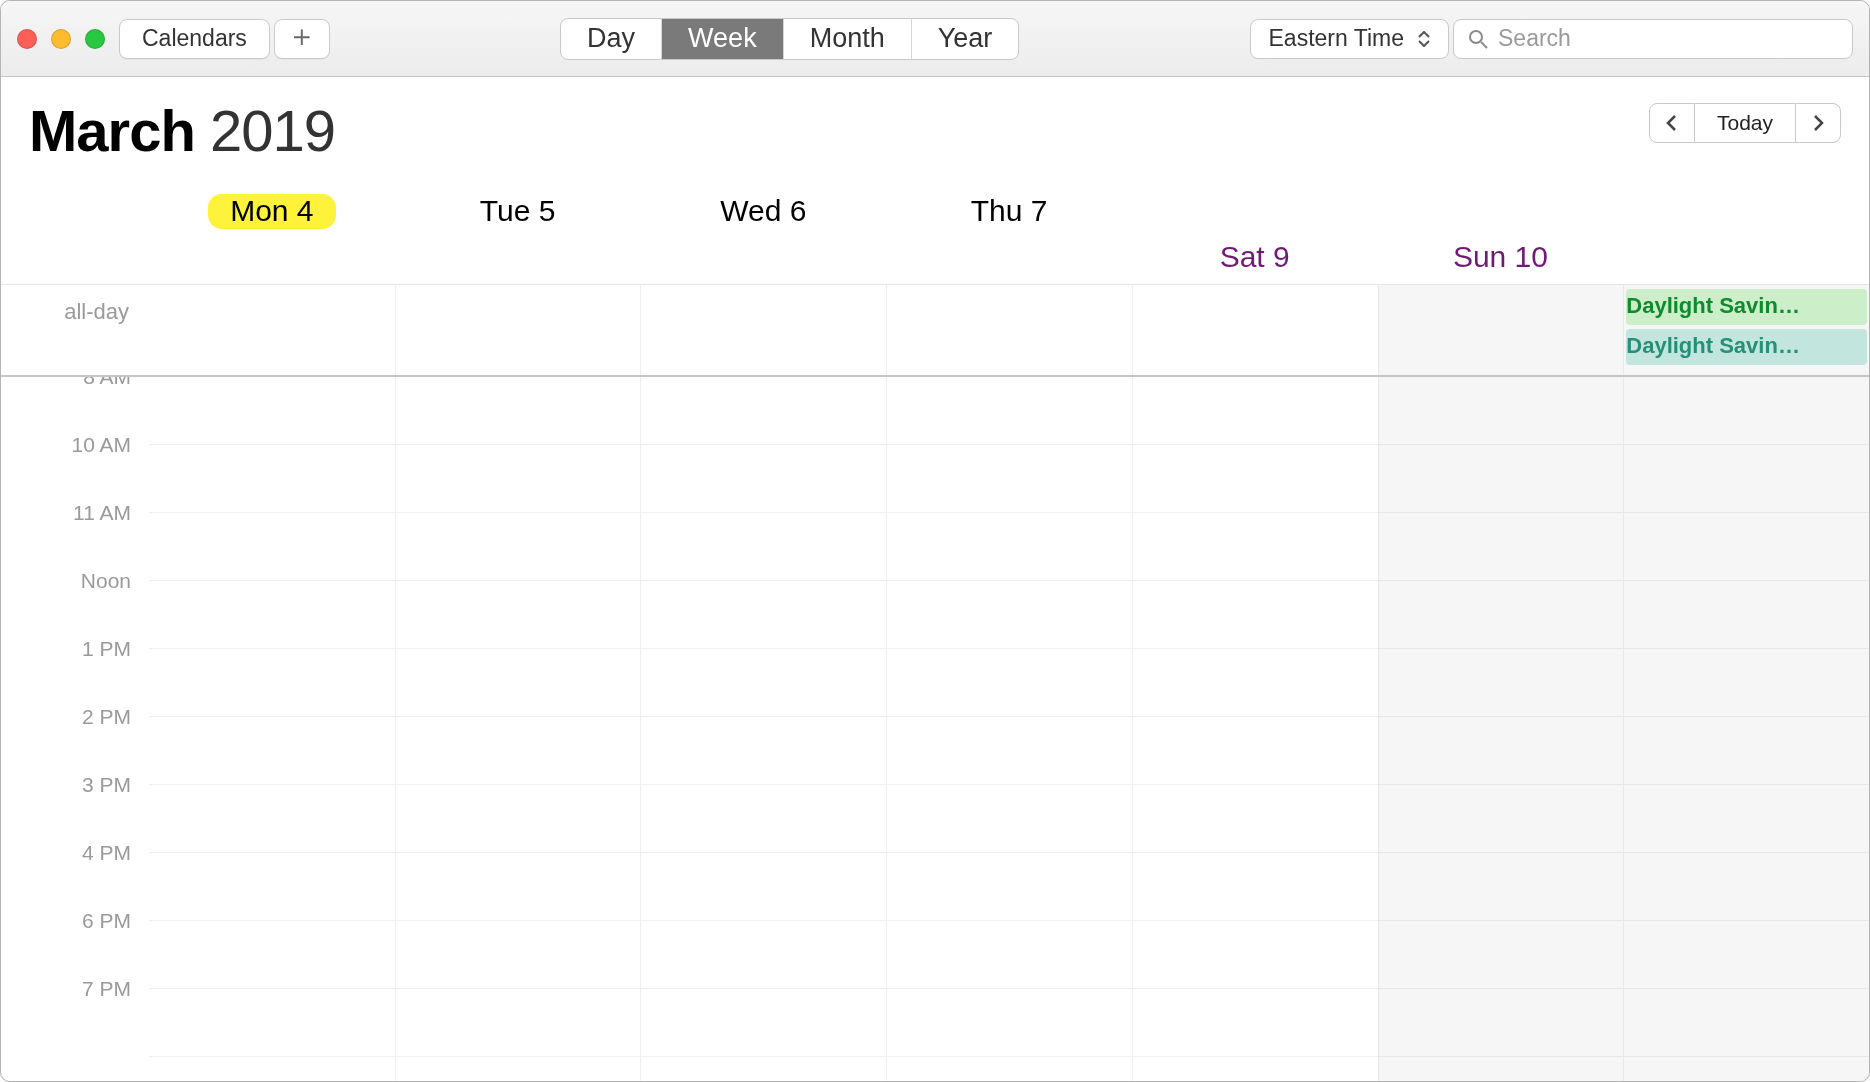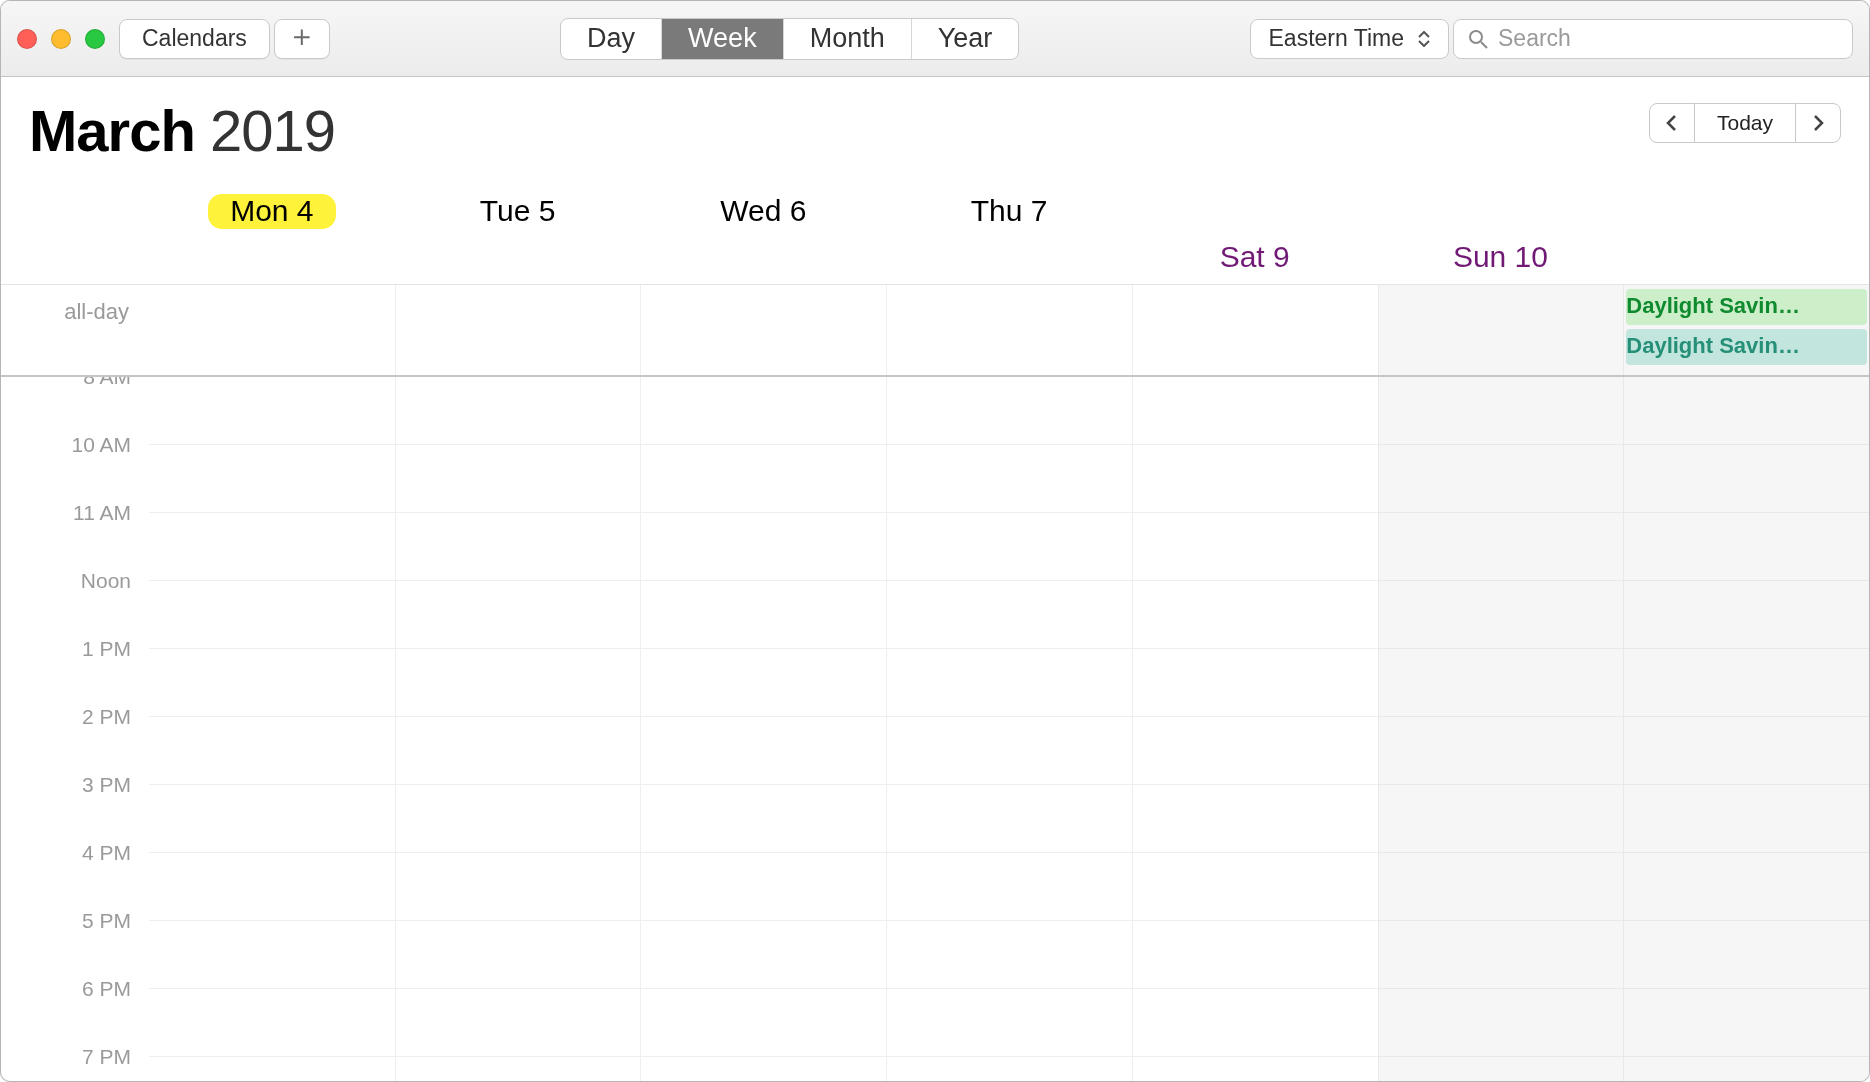--- a/index.html
+++ b/index.html
@@ -383,21 +383,20 @@
     <div class="timegrid-inner">
       <div class="time-col">
         <div class="time-label">8 AM</div>
         <div class="time-label">10 AM</div>
         <div class="time-label">11 AM</div>
         <div class="time-label">Noon</div>
         <div class="time-label">1 PM</div>
         <div class="time-label">2 PM</div>
         <div class="time-label">3 PM</div>
         <div class="time-label">4 PM</div>
-        <div class="time-label">5 PM</div>
         <div class="time-label">6 PM</div>
         <div class="time-label">7 PM</div>
       </div>
 
       <div class="day-col first">
         <div class="hour-row"></div>
           <div class="hour-row"></div>
           <div class="hour-row"></div>
           <div class="hour-row"></div>
           <div class="hour-row"></div>

